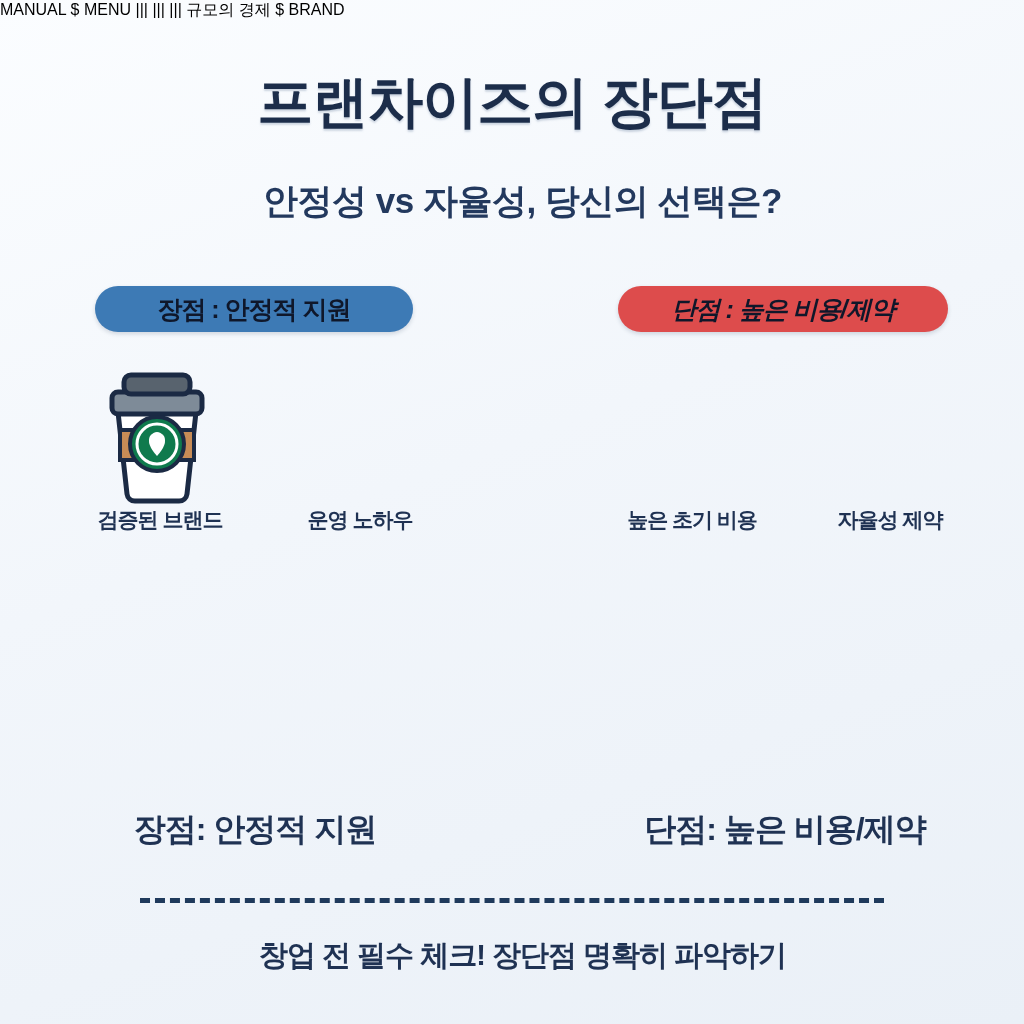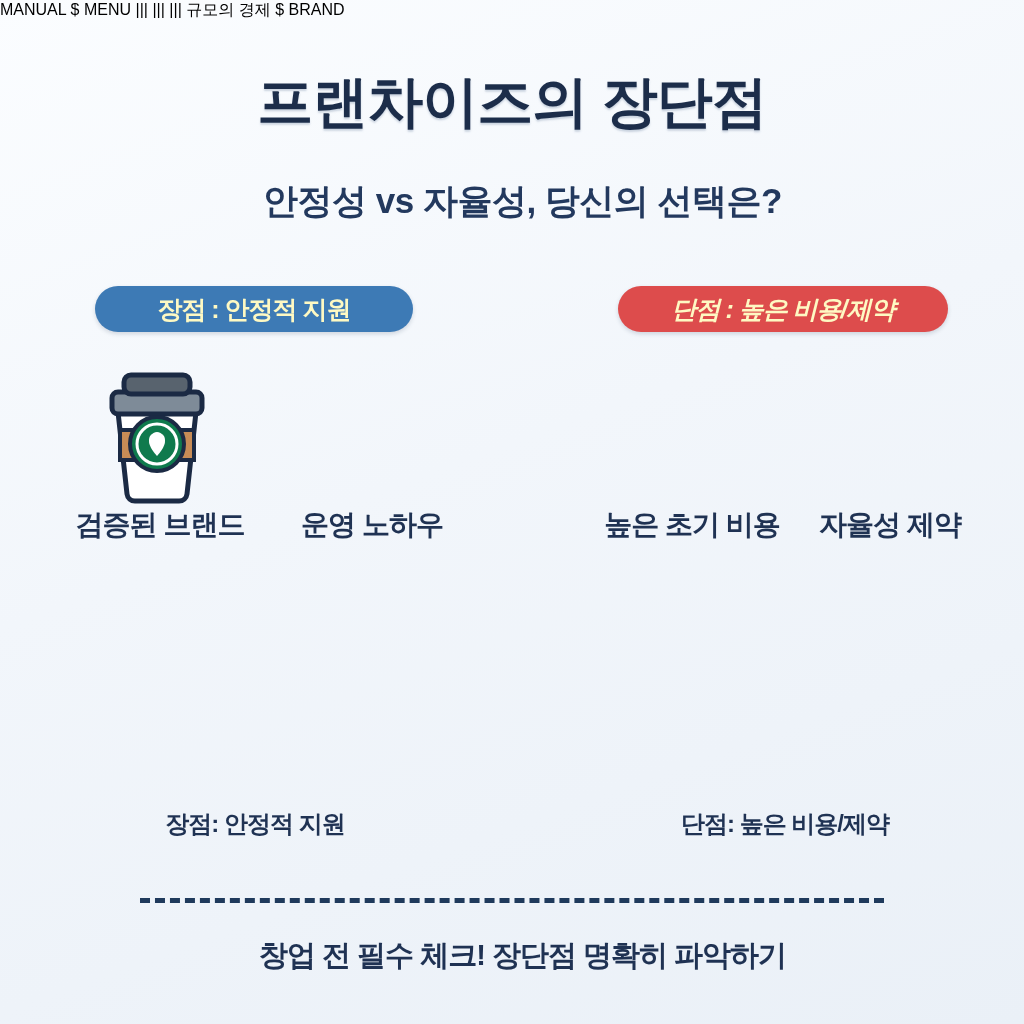--- a/index.html
+++ b/index.html
@@ -19,34 +19,34 @@
     color:#1c2d4a;line-height:1;
     text-shadow:0 2px 2px rgba(120,140,170,.35);
   }
   .subtitle{
     position:absolute;left:0;right:0;top:178px;text-align:center;
     font-size:35px;font-weight:bold;color:#23395e;letter-spacing:-.5px;padding-left:21px;
   }
   
   .badge{
     position:absolute;top:286px;height:46px;line-height:46px;
-    border-radius:24px;color:#fef9c3;font-size:25px;font-weight:bold;
+    border-radius:24px;color:#0f172a;font-size:25px;font-weight:bold;
     text-align:center;letter-spacing:-1px;
     box-shadow:0 2px 4px rgba(40,60,90,.18);
   }
   .badge.pros{left:95px;width:318px;background:#3d7ab5;}
   .badge.cons{left:618px;width:330px;background:#dd4c4c;font-style:italic;}
   
   .ilabel{
     position:absolute;top:506px;text-align:center;
-    font-size:28px;font-weight:bold;color:#1f3253;letter-spacing:-1px;
+    font-size:21px;font-weight:bold;color:#1f3253;letter-spacing:-1px;
   }
   
   .slabel{
-    position:absolute;top:808px;font-size:24px;font-weight:bold;
+    position:absolute;top:808px;font-size:32px;font-weight:bold;
     color:#1f3253;letter-spacing:-1px;text-align:center;
   }
   .slabel.l{left:105px;width:300px;}
   .slabel.r{left:620px;width:330px;}
   
   .divider{
     position:absolute;left:140px;right:140px;top:898px;height:5px;
     border-top:5px dashed #1f3a5c;
   }
   .footer{
@@ -291,21 +291,21 @@
       
       <ellipse cx="486" cy="518" rx="11" ry="7" fill="#f3a894" opacity=".75">
       <ellipse cx="549" cy="518" rx="11" ry="7" fill="#f3a894" opacity=".75">
       
       <path d="M505 534 q12 -5 22 0" fill="none" stroke="#1b2a44" stroke-width="4" stroke-linecap="round">
     </path></ellipse></ellipse></path></path></ellipse></ellipse></path></ellipse></ellipse></path></path></path></path></path></path></path></line></path></g>
   
 
   
   <div class="ilabel" style="left:60px;width:200px">검증된 브랜드</div>
-  <div class="ilabel" style="left:272px;width:200px">운영 노하우</div>
+  <div class="ilabel" style="left:260px;width:200px">운영 노하우</div>
   <div class="ilabel" style="left:790px;width:200px">자율성 제약</div>
   <div class="ilabel" style="left:592px;width:200px">높은 초기 비용</div>
 
   
   <div class="slabel l">장점: 안정적 지원</div>
   <div class="slabel r">단점: 높은 비용/제약</div>
 
   
   <div class="divider"></div>
   <div class="footer">창업 전 필수 체크! 장단점 명확히 파악하기</div>

